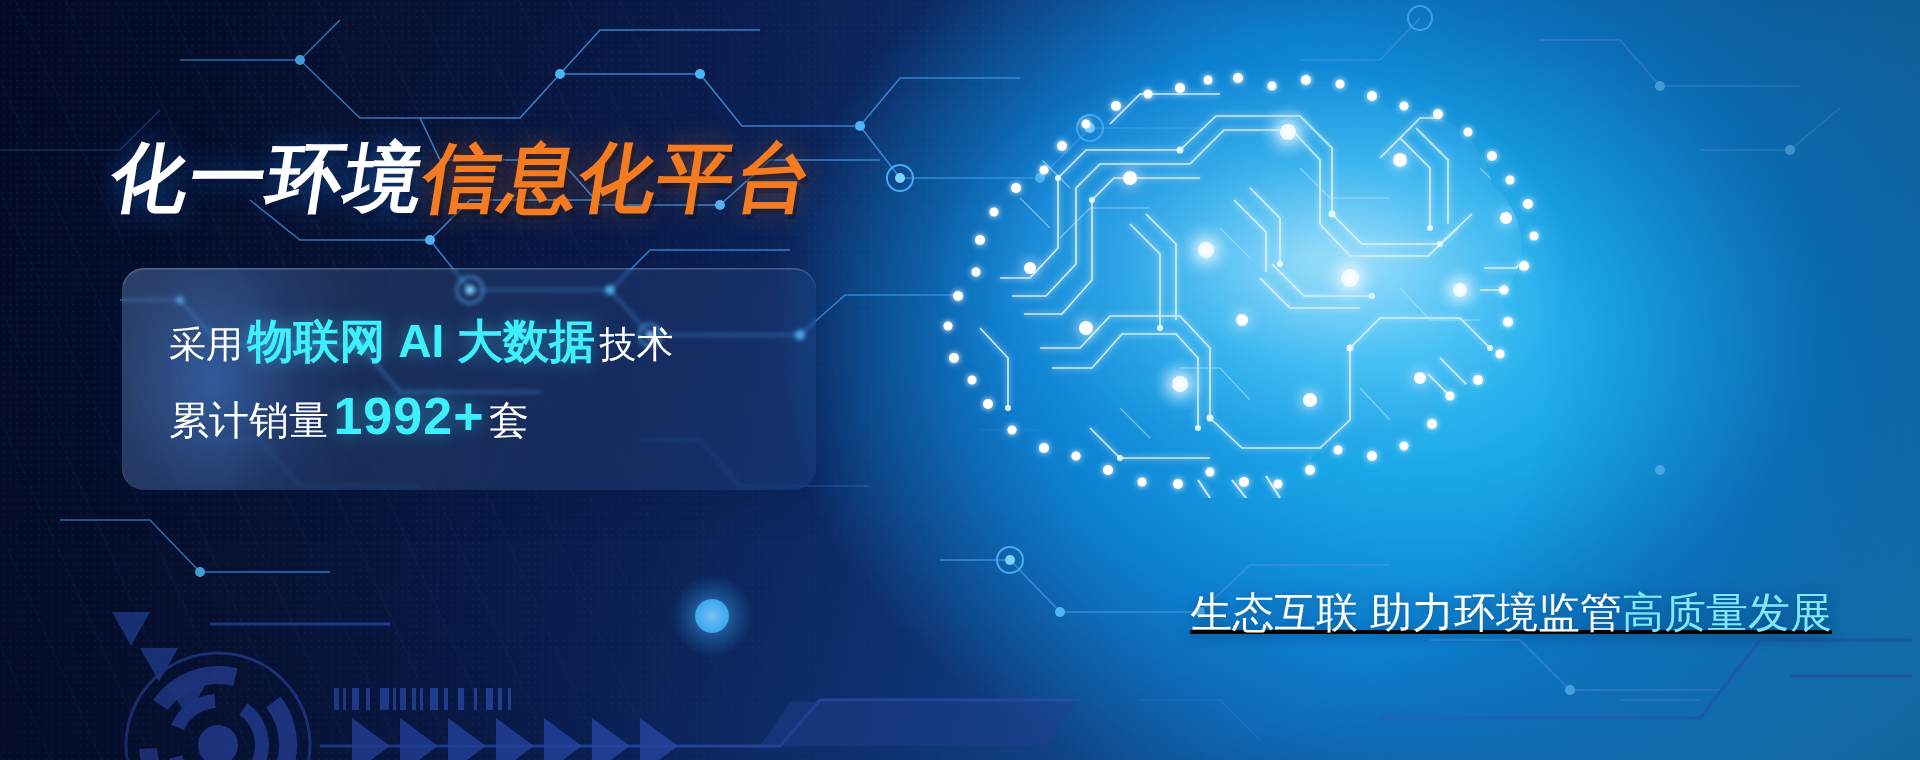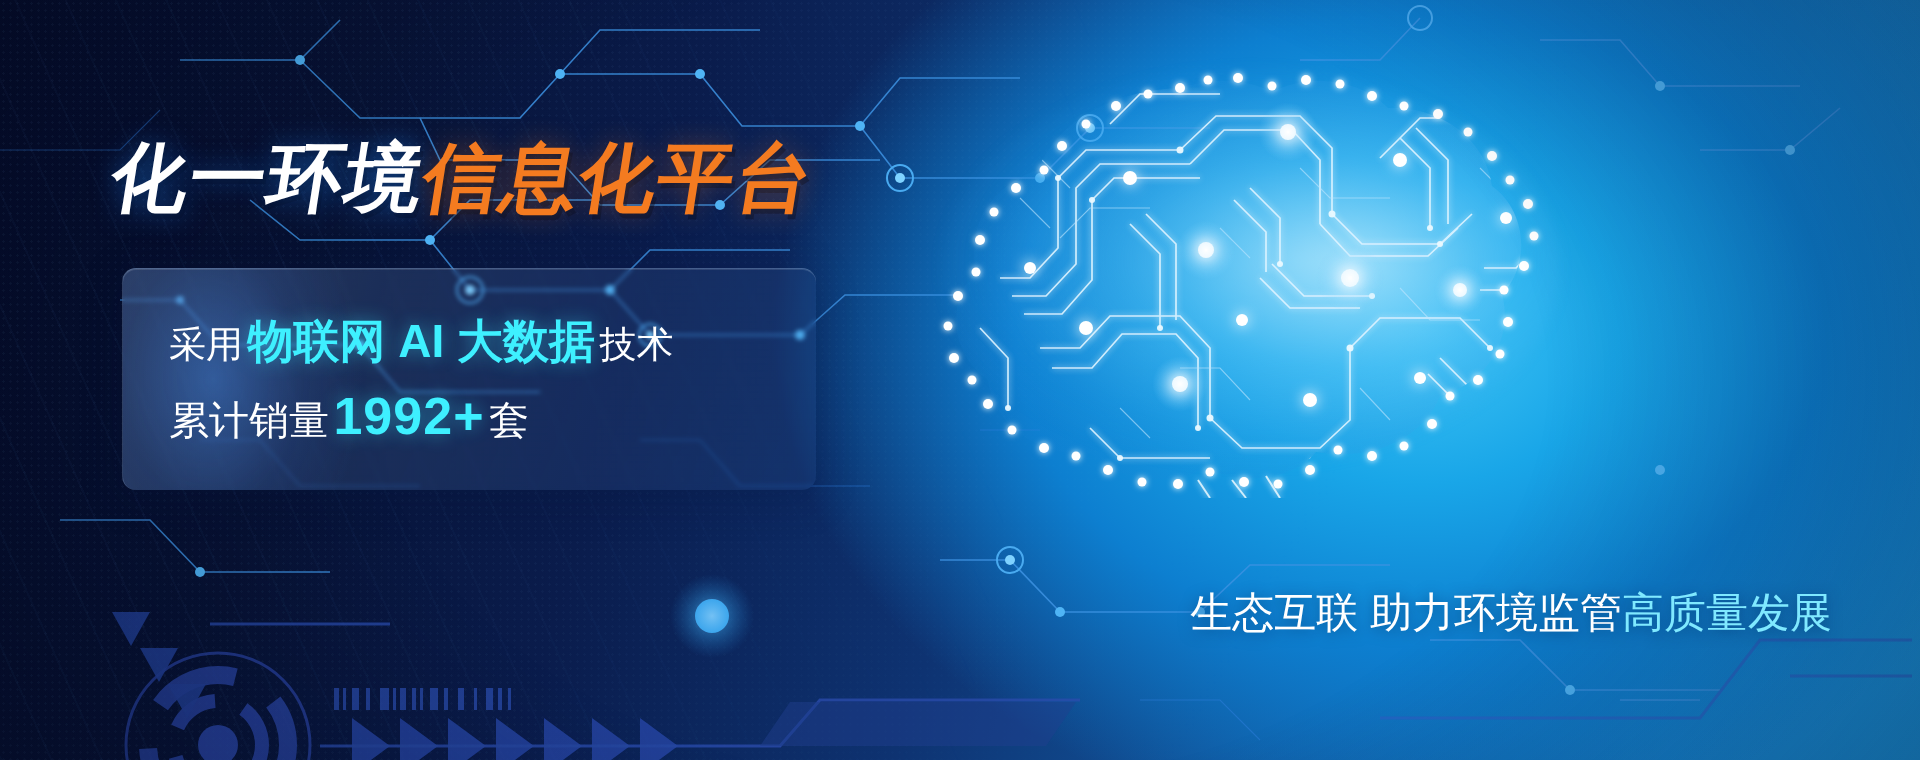--- a/index.html
+++ b/index.html
@@ -69,21 +69,21 @@
     text-shadow: 0 0 26px rgba(244,123,32,0.35), 4px 5px 0 rgba(3,10,35,0.45);
   }
 
   
   .glass-card {
     position: absolute;
     left: 122px;
     top: 268px;
     width: 694px;
     height: 222px;
-    border-radius: 14px;
+    border-radius: 22px;
     background:
       radial-gradient(ellipse 150px 210px at 90px 110px, rgba(70,140,235,0.45) 0%, rgba(50,110,210,0.12) 60%, rgba(0,0,0,0) 100%),
       linear-gradient(115deg, rgba(130,165,215,0.30) 0%, rgba(95,135,195,0.22) 35%, rgba(70,115,180,0.18) 70%, rgba(60,105,175,0.14) 100%);
     border-top: 1px solid rgba(200,225,255,0.28);
     border-left: 1px solid rgba(200,225,255,0.18);
     box-shadow: inset 0 1px 0 rgba(255,255,255,0.12), 0 8px 40px rgba(0,20,60,0.25);
     backdrop-filter: blur(2px);
     display: flex;
     flex-direction: column;
     justify-content: center;
@@ -113,20 +113,21 @@
   
   .tagline {
     position: absolute;
     right: 88px;
     top: 592px;
     white-space: nowrap;
     font-size: 42px;
     font-weight: 500;
     line-height: 1;
     text-shadow: 0 2px 14px rgba(0,40,90,0.55);
+    text-decoration: underline;
   }
   .tagline .tg-white { color: #ffffff; }
   .tagline .tg-accent { color: #7fe9ff; }
 
   
   .brain-wrap {
     position: absolute;
     left: 880px;
     top: 28px;
     width: 760px;

